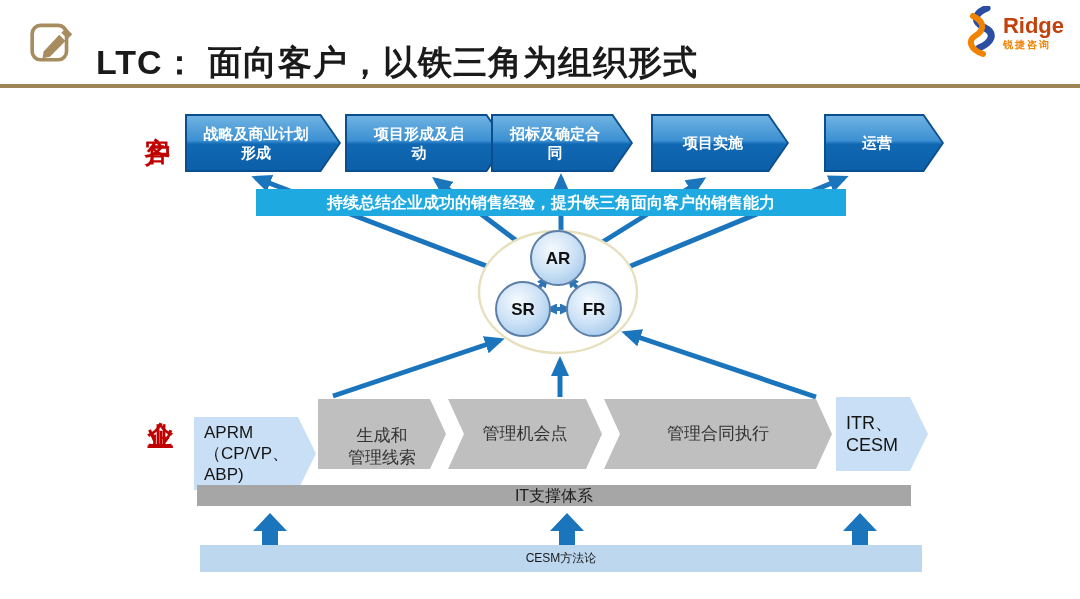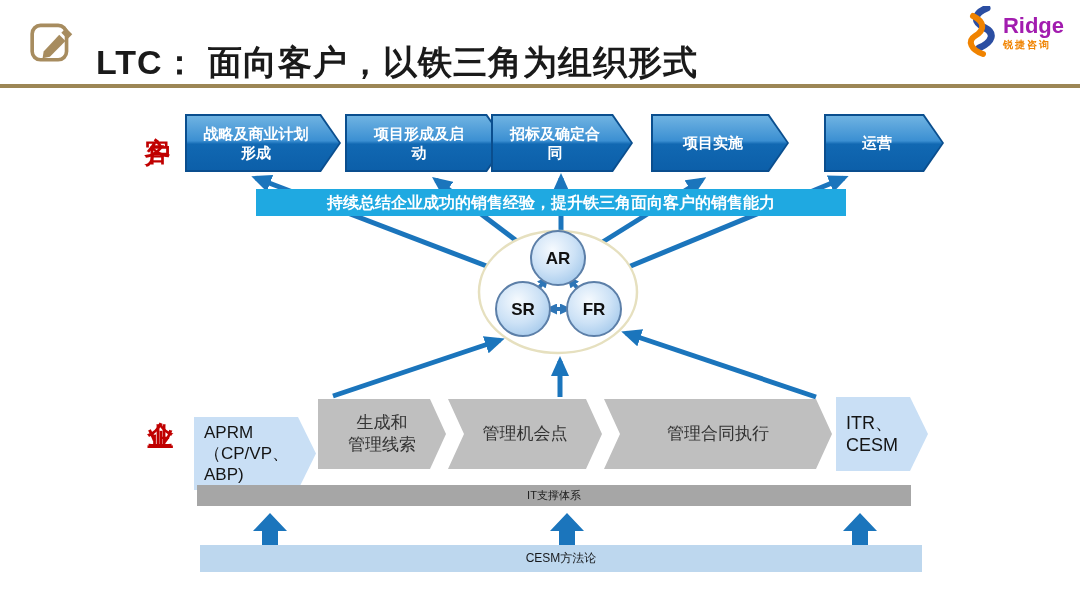--- a/index.html
+++ b/index.html
@@ -5,21 +5,21 @@
   html,body{margin:0;padding:0;background:#fff;}
   .canvas{position:relative;width:1080px;height:599px;background:#fff;overflow:hidden;
           font-family:"Liberation Sans",sans-serif;}
   
   .header{position:absolute;left:0;top:0;width:1080px;height:84px;background:#fff;}
   .pencil-icon{position:absolute;left:28px;top:15px;width:50px;height:50px;}
   .page-title{position:absolute;left:96px;top:17px;font-size:34px;font-weight:800;
               color:#1a1a1a;letter-spacing:1px;white-space:nowrap;}
   .logo{position:absolute;right:16px;top:6px;display:flex;align-items:center;gap:4px;}
   .logo-text{display:flex;flex-direction:column;line-height:1;}
-  .logo-name{font-size:22px;font-weight:800;color:#a21caf;}
+  .logo-name{font-size:22px;font-weight:800;color:#c2410c;}
   .logo-sub{font-size:10px;font-weight:700;color:#F08300;letter-spacing:2px;margin-top:3px;}
   .gold-line{position:absolute;left:0;top:84px;width:1080px;height:4px;background:#9C8655;}
   
   .vlabel{position:absolute;writing-mode:vertical-rl;text-orientation:upright;
           color:#C00000;font-weight:800;font-size:26px;line-height:30px;letter-spacing:2px;}
   .vlabel.customer{left:143px;top:116px;}
   .vlabel.enterprise{left:146px;top:401px;}
   
   .stage{position:absolute;top:114px;height:58px;background:#0A4E8E;
          clip-path:polygon(0 0,calc(100% - 20px) 0,100% 50%,calc(100% - 20px) 100%,0 100%);}
@@ -37,21 +37,21 @@
   .pent-light{position:absolute;background:#C9DFF5;display:flex;align-items:center;
           clip-path:polygon(0 0,calc(100% - 18px) 0,100% 50%,calc(100% - 18px) 100%,0 100%);}
   .proc-gray{position:absolute;top:399px;height:70px;background:#BFBFBF;display:flex;
           align-items:center;justify-content:center;}
   .gray-first{clip-path:polygon(0 0,calc(100% - 16px) 0,100% 50%,calc(100% - 16px) 100%,0 100%);}
   .gray-mid{clip-path:polygon(0 0,calc(100% - 16px) 0,100% 50%,calc(100% - 16px) 100%,0 100%,16px 50%);}
   .gray-text{color:#333;font-size:17px;font-weight:400;line-height:1.3;text-align:center;}
   .light-text{color:#141414;font-size:17px;line-height:1.25;text-align:left;padding-left:10px;}
   
   .it-bar{position:absolute;left:197px;top:485px;width:714px;height:21px;background:#A6A6A6;
-          color:#202020;font-size:11px;text-align:center;line-height:21px;}
+          color:#202020;font-size:16px;text-align:center;line-height:21px;}
   .cesm-bar{position:absolute;left:200px;top:545px;width:722px;height:27px;background:#BDD7EE;
           color:#17191c;font-size:12px;text-align:center;line-height:27px;}
   
   .arrow-layer{position:absolute;left:0;top:0;z-index:1;pointer-events:none;}
   .z2{z-index:2;}
 </style>
 </head>
 <body>
 
 <div class="canvas">
@@ -180,21 +180,21 @@
   <div class="vlabel enterprise z2">企业</div>
 
   <div class="pent-light z2" style="left:194px;top:417px;width:122px;height:73px;">
     <div class="light-text">
       <span class="ln">APRM</span>
       <span class="ln">（CP/VP、</span>
       <span class="ln">ABP)</span>
     </div>
   </div>
 
-  <div class="proc-gray gray-first z2" style="left:318px;width:128px;">
+  <div class="proc-gray gray-first z2" style="left:318px;width:128px;align-items:flex-end;">
     <div class="gray-text">
       <span class="ln">生成和</span>
       <span class="ln">管理线索</span>
     </div>
   </div>
   <div class="proc-gray gray-mid z2" style="left:448px;width:154px;">
     <div class="gray-text">
       <span class="ln">管理机会点</span>
     </div>
   </div>

